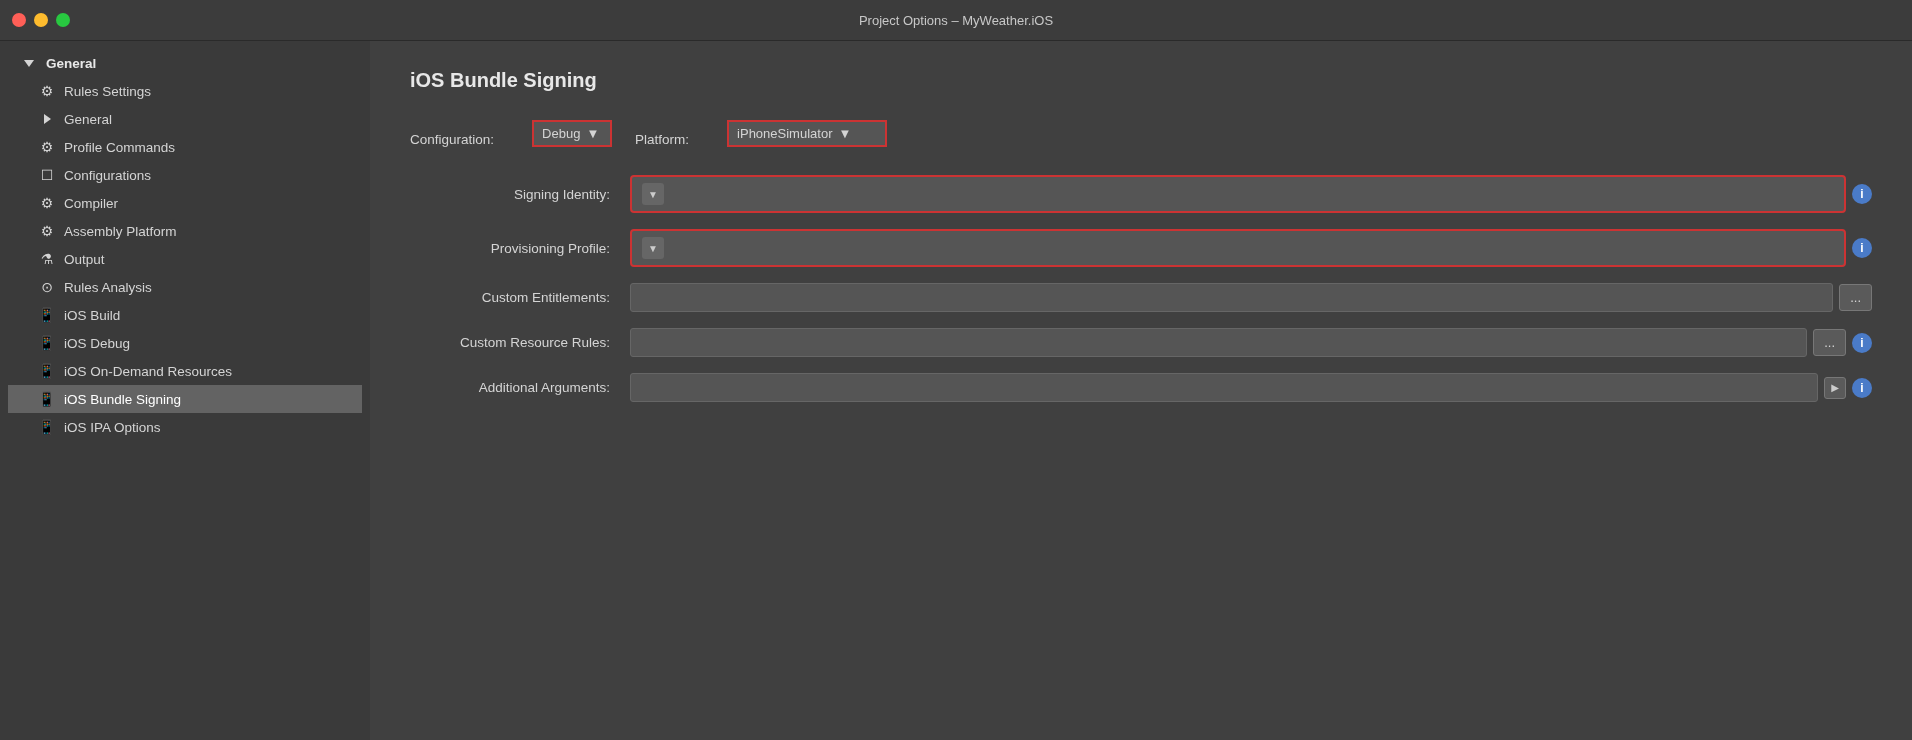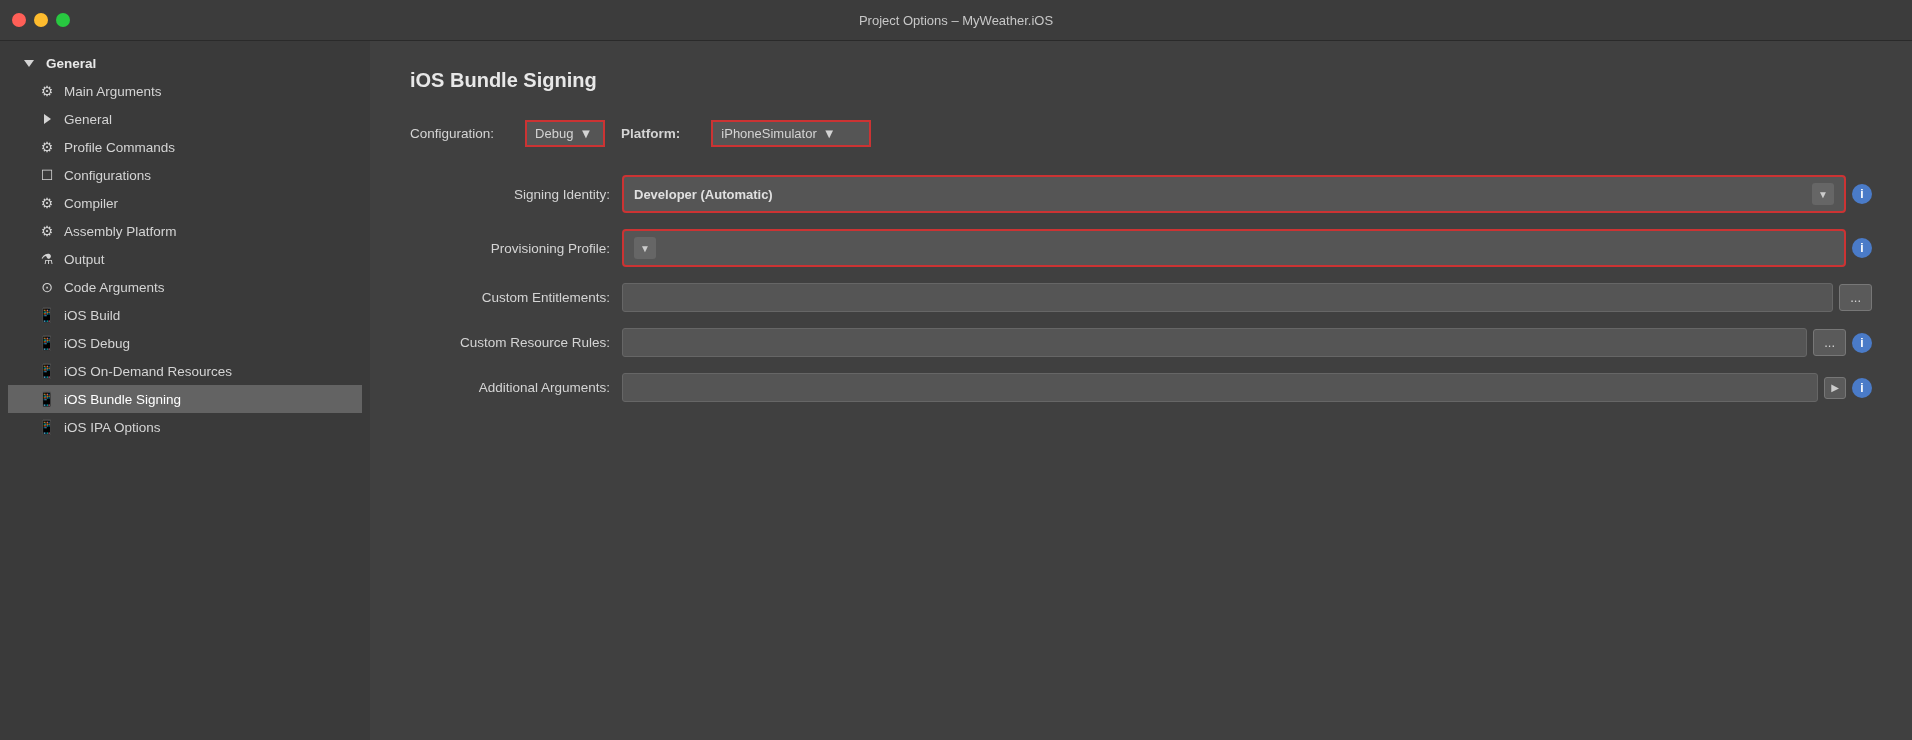--- a/index.html
+++ b/index.html
@@ -103,23 +103,23 @@
     .section-title {
       font-size: 20px;
       font-weight: bold;
       color: #e8e8e8;
       margin-bottom: 28px;
     }
 
     
     .config-row {
       display: flex;
-      align-items: center;
+      align-items: flex-end;
       margin-bottom: 28px;
-      gap: 0;
+      gap: 7px;
     }
     .config-label {
       font-size: 13.5px;
       color: #d4d4d4;
       margin-right: 4px;
     }
 
     .dropdown-outlined {
       display: flex;
       align-items: center;
@@ -139,21 +139,21 @@
     .dropdown-arrow {
       font-size: 10px;
       color: #a0a0a0;
     }
 
     
     .form-row {
       display: flex;
       align-items: center;
       margin-bottom: 16px;
-      gap: 12px;
+      gap: 20px;
     }
     .form-label {
       font-size: 13.5px;
       color: #d4d4d4;
       width: 200px;
       text-align: right;
       flex-shrink: 0;
     }
     .form-input-area {
       flex: 1;
@@ -277,21 +277,21 @@
 
     <div class="sidebar-item section-header">
       <span class="icon">
           <span class="triangle-down"></span>
         </span>
       <span>General</span>
     </div>
 
     <div class="sidebar-item indent-1">
       <span class="icon">⚙</span>
-      <span>Main Arguments</span>
+      <span>Rules Settings</span>
     </div>
 
 
     <div class="sidebar-item indent-1">
       <span class="icon">
           <span class="triangle-right"></span>
         </span>
       <span>General</span>
     </div>
 
@@ -315,21 +315,21 @@
       <span>Assembly Platform</span>
     </div>
 
     <div class="sidebar-item indent-1">
       <span class="icon">⚗</span>
       <span>Output</span>
     </div>
 
     <div class="sidebar-item indent-1">
       <span class="icon">⊙</span>
-      <span>Code Arguments</span>
+      <span>Rules Analysis</span>
     </div>
 
     <div class="sidebar-item indent-1">
       <span class="icon">📱</span>
       <span>iOS Build</span>
     </div>
 
     <div class="sidebar-item indent-1">
       <span class="icon">📱</span>
       <span>iOS Debug</span>
@@ -355,32 +355,31 @@
   <div class="content">
 
     <div class="section-title">iOS Bundle Signing</div>
 
     <div class="config-row">
       <span class="config-label">Configuration:</span>
       <div class="dropdown-outlined">
         <span>Debug</span>
         <span class="dropdown-arrow">▼</span>
       </div>
-      <span class="config-label" style="margin-left:16px;font-weight:bold;">Platform:</span>
+      <span class="config-label" style="margin-left:16px;">Platform:</span>
       <div class="dropdown-outlined" style="min-width:160px;">
         <span>iPhoneSimulator</span>
         <span class="dropdown-arrow">▼</span>
       </div>
     </div>
 
     <div class="form-row">
       <span class="form-label">Signing Identity:</span>
       <div class="form-input-area">
         <div class="select-outlined">
-          <span class="select-text">Developer (Automatic)</span>
           <div class="select-arrow">▼</div>
         </div>
         <div class="info-icon">
           <span>i</span>
         </div>
       </div>
     </div>
 
     <div class="form-row">
       <span class="form-label">Provisioning Profile:</span>

